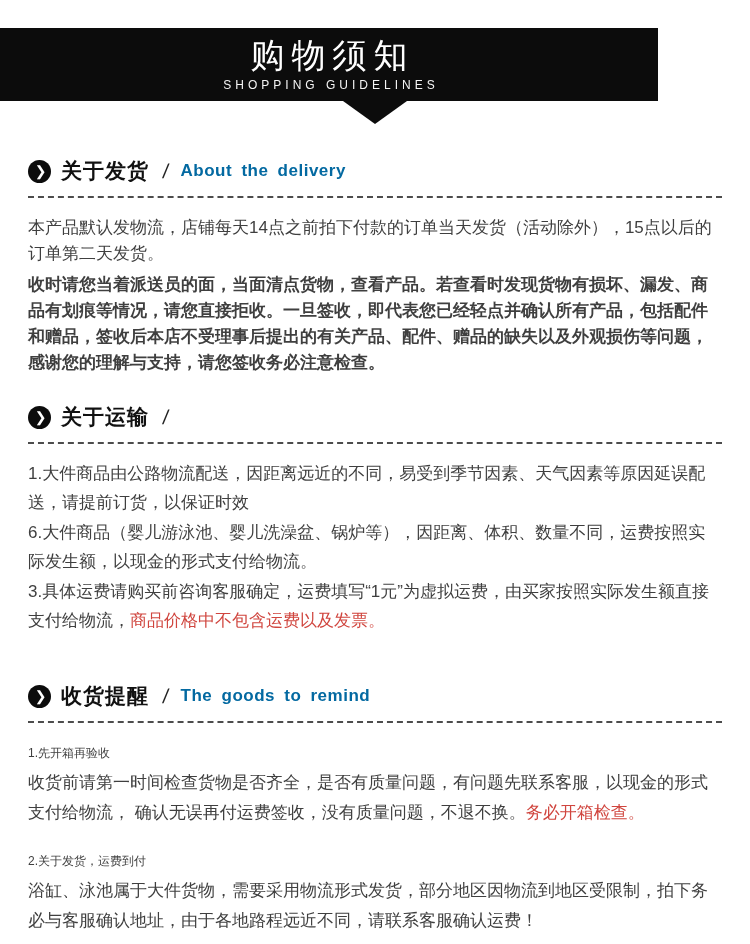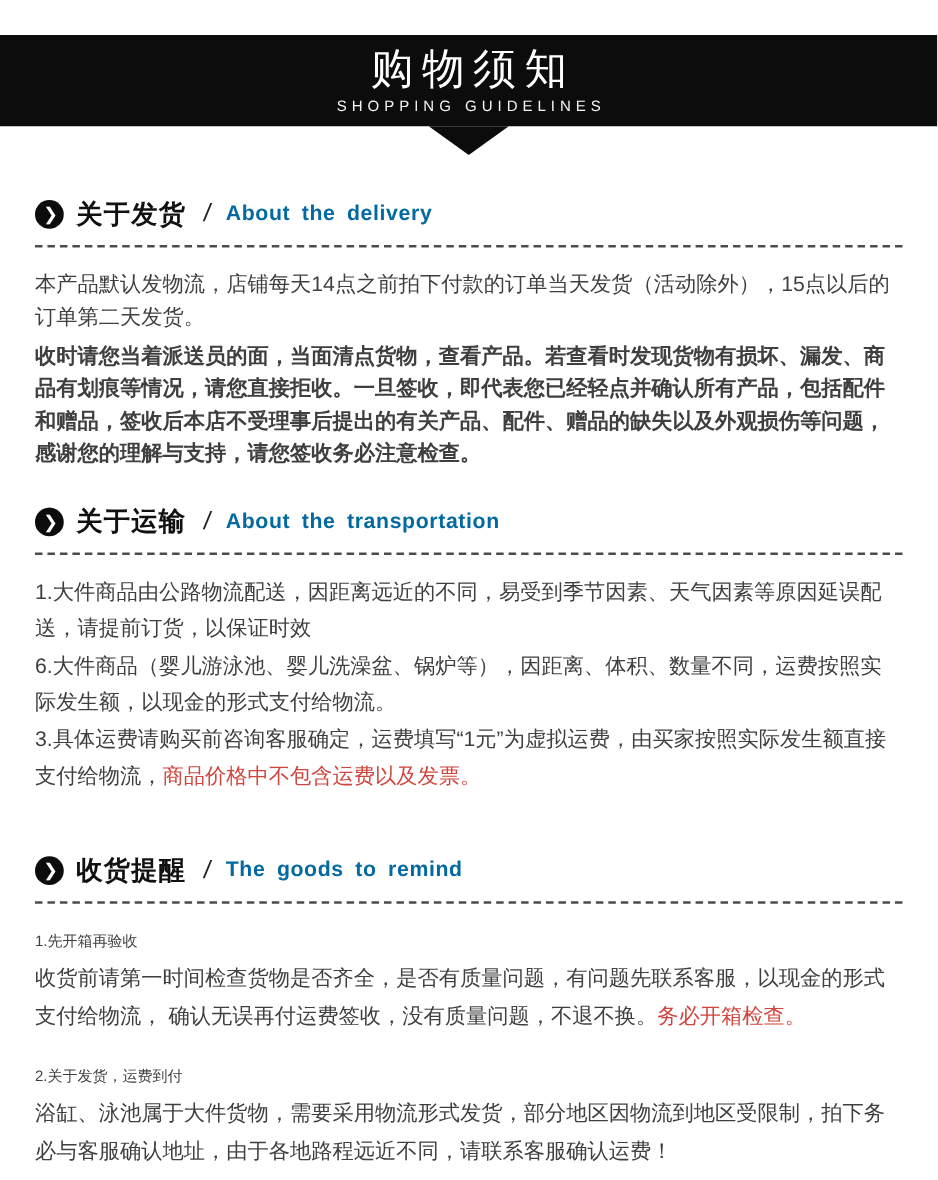--- a/index.html
+++ b/index.html
@@ -13,21 +13,21 @@
     height: 944px;
     margin: 0 auto;
     background: #ffffff;
     overflow: hidden;
     box-sizing: border-box;
   }
 
   
   .banner {
     margin-top: 28px;
-    width: 750px;
+    width: 658px;
     height: 73px;
     background: #0c0c0c;
     display: flex;
     flex-direction: column;
     align-items: center;
     justify-content: center;
   }
   .banner-title {
     color: #ffffff;
     font-size: 34px;
@@ -155,21 +155,20 @@
     <hr class="divider">
     <p class="para delivery-p1">本产品默认发物流，店铺每天14点之前拍下付款的订单当天发货（活动除外），15点以后的订单第二天发货。</p>
     <p class="para delivery-p2">收时请您当着派送员的面，当面清点货物，查看产品。若查看时发现货物有损坏、漏发、商品有划痕等情况，请您直接拒收。一旦签收，即代表您已经轻点并确认所有产品，包括配件和赠品，签收后本店不受理事后提出的有关产品、配件、赠品的缺失以及外观损伤等问题，感谢您的理解与支持，请您签收务必注意检查。</p>
   </div>
 
   <div class="section">
     <div class="sec-head second">
       <span class="sec-icon">❯</span>
       <span class="sec-title-zh">关于运输</span>
       <span class="sec-slash">/</span>
-      <span class="sec-title-en">About the transportation</span>
     </div>
     <hr class="divider">
     <div class="trans-list">
       <p class="para trans-item">1.大件商品由公路物流配送，因距离远近的不同，易受到季节因素、天气因素等原因延误配送，请提前订货，以保证时效</p>
       <p class="para trans-item">6.大件商品（婴儿游泳池、婴儿洗澡盆、锅炉等），因距离、体积、数量不同，运费按照实际发生额，以现金的形式支付给物流。</p>
       <p class="para trans-item"><span>3.具体运费请购买前咨询客服确定，运费填写“1元”为虚拟运费，由买家按照实际发生额直接支付给物流，</span><span class="red">商品价格中不包含运费以及发票。</span></p>
     </div>
   </div>
 
   <div class="section">

